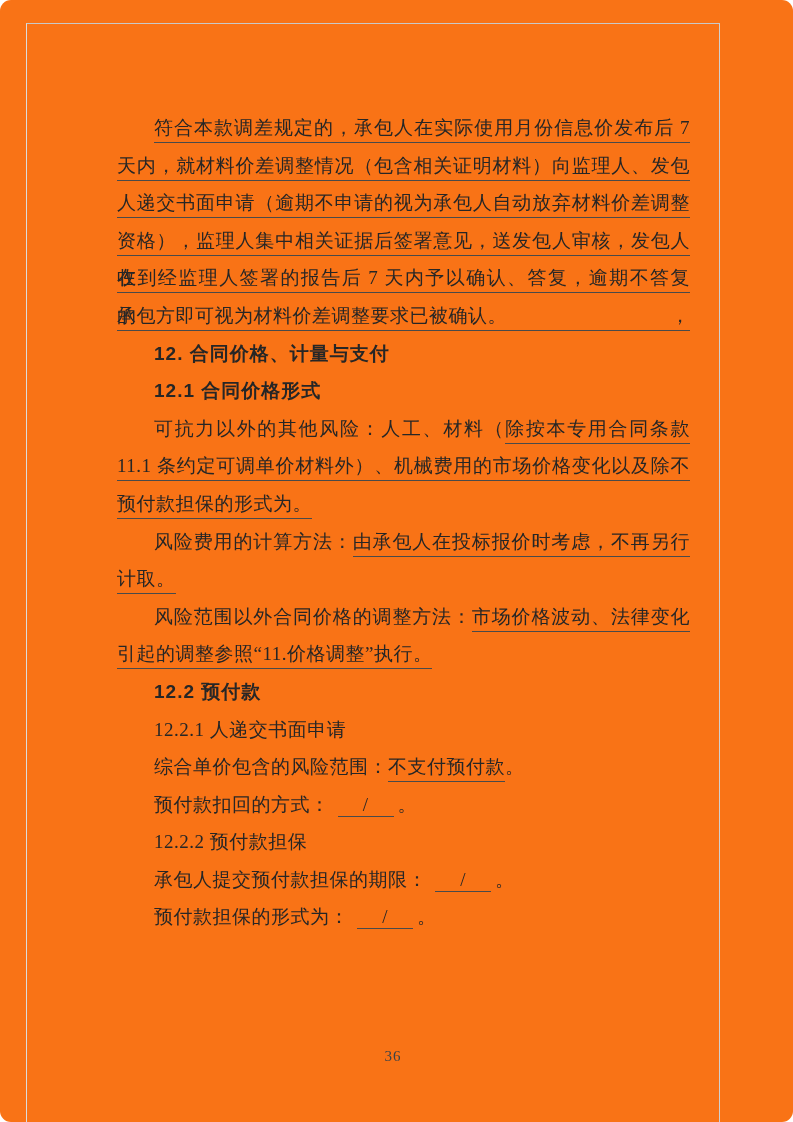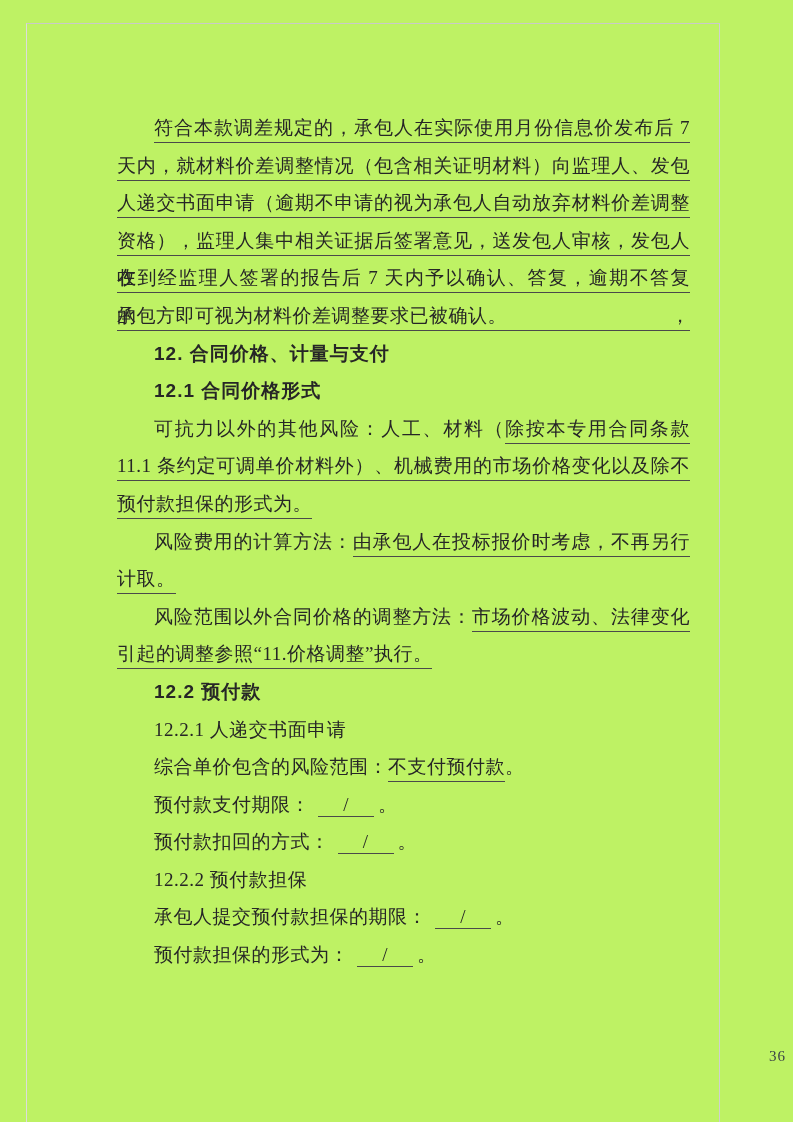--- a/index.html
+++ b/index.html
@@ -1,24 +1,25 @@
 <!DOCTYPE html>
 <html><head>
 <meta charset="utf-8">
 <style>
   * { margin: 0; padding: 0; box-sizing: border-box; }
   html,body { background: #ffffff; }
   .page {
     position: relative;
     width: 793px;
     height: 1122px;
-    background: #bef264;
+    background: #f97316;
     overflow: hidden;
     font-family: "Liberation Serif", "DejaVu Serif", serif;
     color: #262626;
+    border-radius: 11px;
   }
   
   .scan-frame {
     position: absolute;
     left: 26px;
     top: 23px;
     width: 694px;
     height: 1099px;
     border-top: 1px solid #c9c9c9;
     border-left: 1px solid #dcdcdc;
@@ -61,21 +62,21 @@
     border-bottom: 1.2px solid #4a4a4a;
     line-height: 22px;
     margin: 0 4px 0 8px;
     letter-spacing: 0;
   }
   .footer {
     position: absolute;
     left: 0;
     top: 1048px;
     width: 786px;
-    text-align: right;
+    text-align: center;
     font-size: 15px;
     color: #3c4248;
     letter-spacing: 1px;
   }
 </style>
 </head>
 <body>
 
 <div class="page">
 
@@ -101,21 +102,20 @@
     <div class="ln"><span class="u">计取。</span></div>
 
     <div class="ln j ind"><span>风险范围以外合同价格的调整方法：</span><span class="u">市场价格波动、法律变化</span></div>
     <div class="ln"><span class="u">引起的调整参照“11.价格调整”执行。</span></div>
 
     <div class="ln ind hd">12.2 预付款</div>
     <div class="ln ind">12.2.1 人递交书面申请</div>
 
     <div class="ln ind"><span>综合单价包含的风险范围：</span><span class="u">不支付预付款</span><span>。</span></div>
 
-    <div class="ln ind"><span>预付款支付期限：</span><span class="blank">/</span><span>。</span></div>
 
     <div class="ln ind"><span>预付款扣回的方式：</span><span class="blank">/</span><span>。</span></div>
 
     <div class="ln ind">12.2.2 预付款担保</div>
 
     <div class="ln ind"><span>承包人提交预付款担保的期限：</span><span class="blank">/</span><span>。</span></div>
 
     <div class="ln ind"><span>预付款担保的形式为：</span><span class="blank">/</span><span>。</span></div>
 
   </div>

